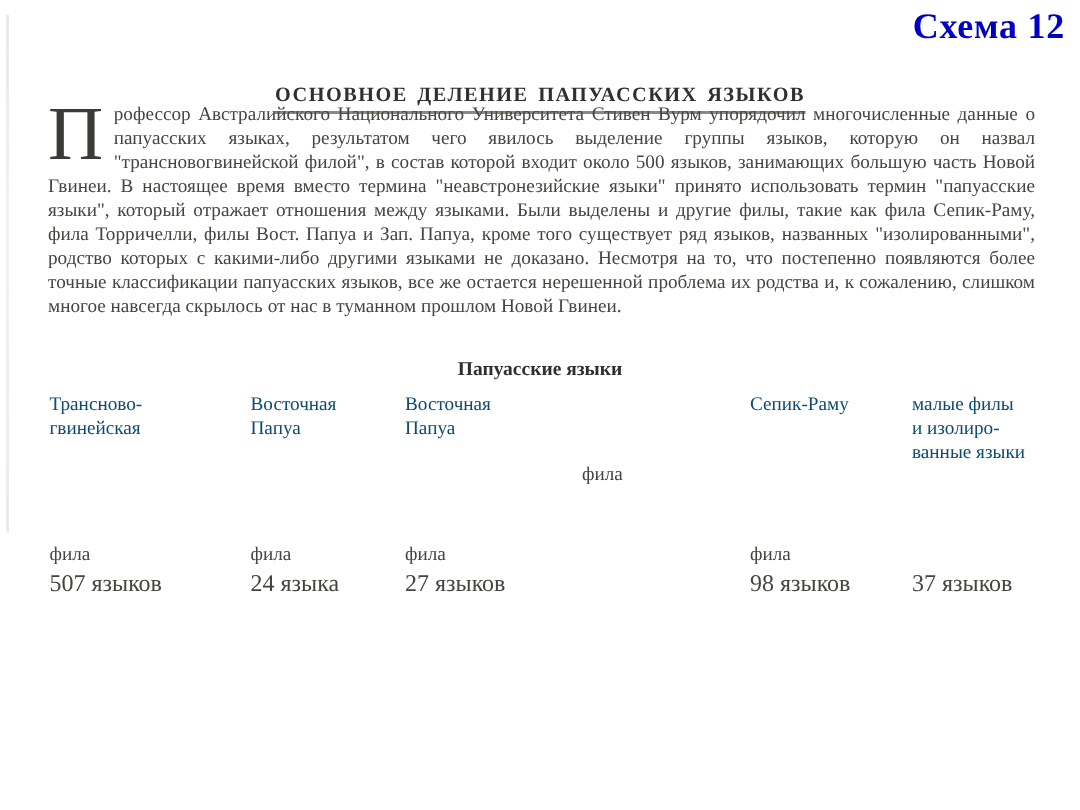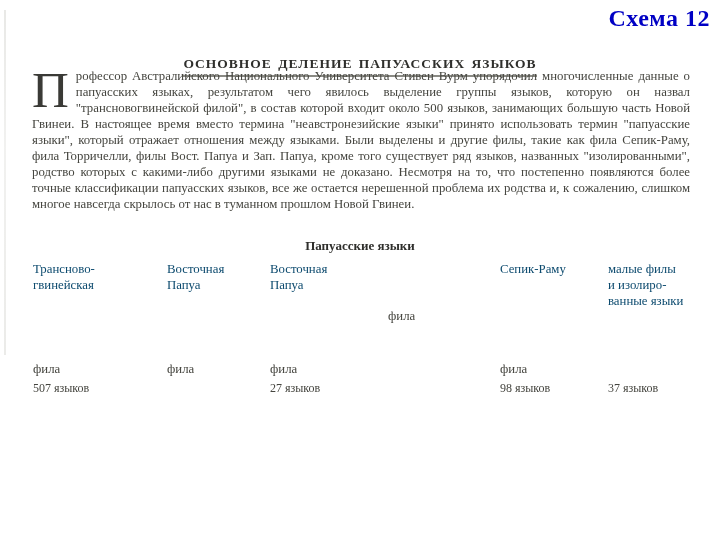--- a/index.html
+++ b/index.html
@@ -65,21 +65,21 @@
   .fila-col.c3 { left: 358px; }
   .fila-col.c4 { left: 470px; }
   .fila-col.c5 { left: 578px; width: 90px; }
   .col-name {
     font-size: 12.8px; line-height: 16px;
     white-space: pre-line;
     height: 53px;
     color: #0c4a6e;
   }
   .col-type { font-size: 12.8px; height: 19px; color: #45453f; margin-top: 48px; }
-  .col-count { font-size: 12px; color: #45453f; }
+  .col-count { font-size: 16px; color: #45453f; }
 </style>
 </head>
 <body>
 
 <div class="scan-edge"></div>
 
 <div class="page-label">Схема 12</div>
 
 <div class="heading-wrap">
   <span class="main-heading">ОСНОВНОЕ ДЕЛЕНИЕ ПАПУАССКИХ ЯЗЫКОВ</span>
@@ -95,20 +95,21 @@
   <div class="fila-col c0">
     <div class="col-name">Трансново-
 гвинейская</div>
     <div class="col-type">фила</div>
     <div class="col-count">507 языков</div>
   </div>
   <div class="fila-col c1">
     <div class="col-name">Восточная
 Папуа</div>
     <div class="col-type">фила</div>
+    <div class="col-count">24 языка</div>
   </div>
   <div class="fila-col c2">
     <div class="col-name">Восточная
 Папуа</div>
     <div class="col-type">фила</div>
     <div class="col-count">27 языков</div>
   </div>
   <div class="fila-col c3">
     <div class="col-type">фила</div>
   </div>

